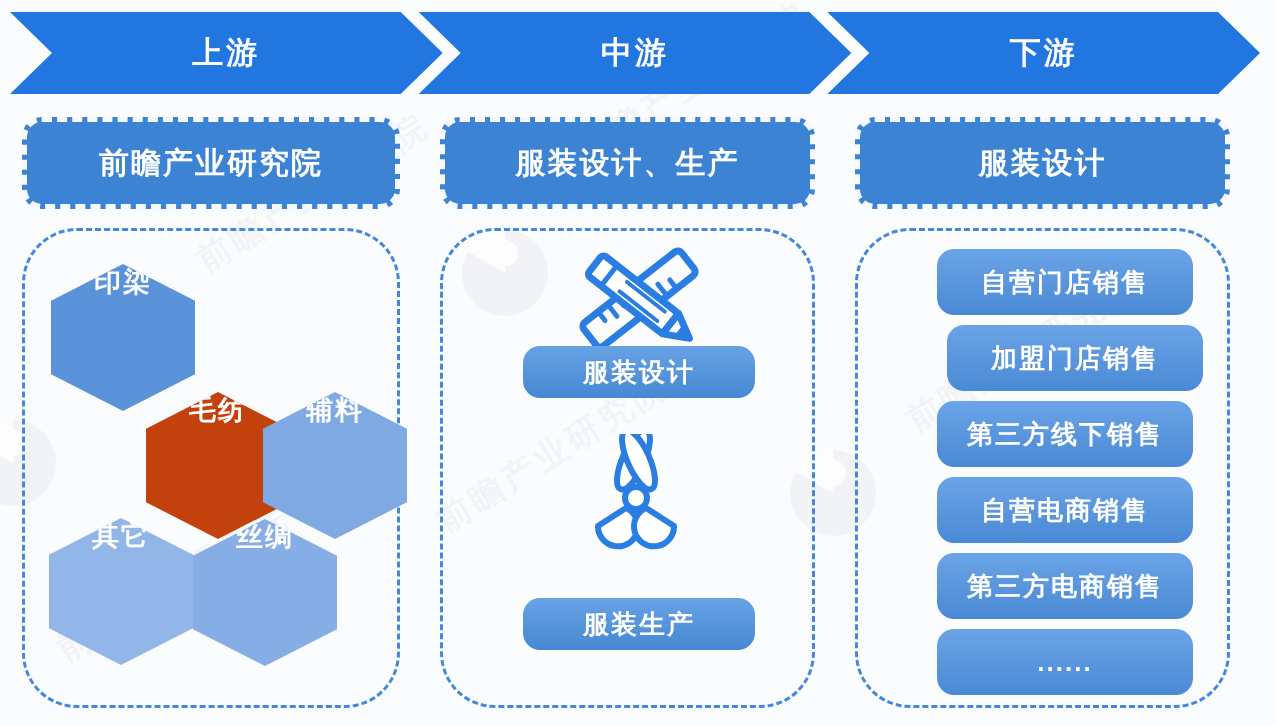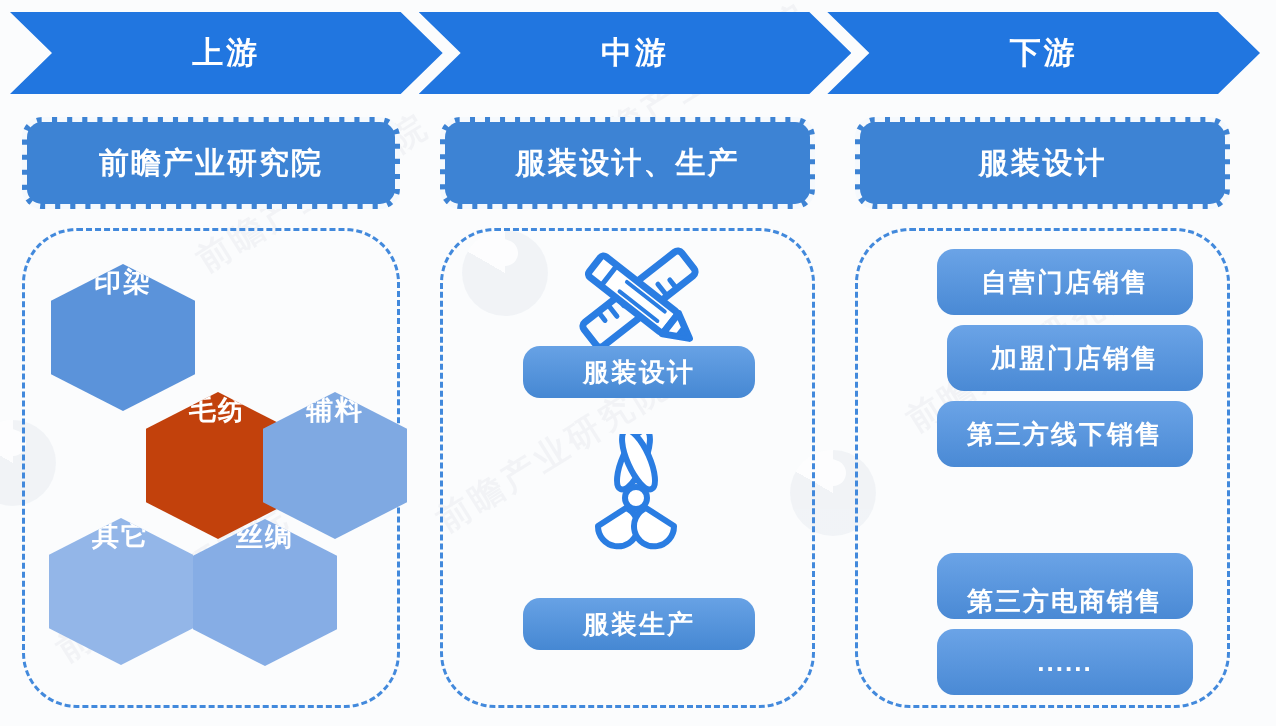--- a/index.html
+++ b/index.html
@@ -166,21 +166,24 @@
   <div class="zone zone-right">
     <div class="pill pill-right" style="top: 18px; background-color: rgb(78, 146, 226);">
       <span>自营门店销售</span>
     </div>
     <div class="pill pill-right" style="top: 94px; background-color: rgb(78, 146, 226); margin-left: 10px;">
       <span>加盟门店销售</span>
     </div>
     <div class="pill pill-right" style="top: 170px; background-color: rgb(78, 146, 226);">
       <span>第三方线下销售</span>
     </div>
-    <div class="pill pill-right" style="top: 322px; background-color: rgb(78, 146, 226); align-items: flex-end;">
+    <div class="pill pill-right" style="top: 246px; background-color: rgb(78, 146, 226);">
+      <span>自营电商销售</span>
+    </div>
+    <div class="pill pill-right" style="top: 322px; background-color: rgb(78, 146, 226);">
       <span>第三方电商销售</span>
     </div>
     <div class="pill pill-right" style="top: 398px; background-color: rgb(78, 146, 226);">
       <span>......</span>
     </div>
   </div>
 
 </div>
 
 </body></html>

